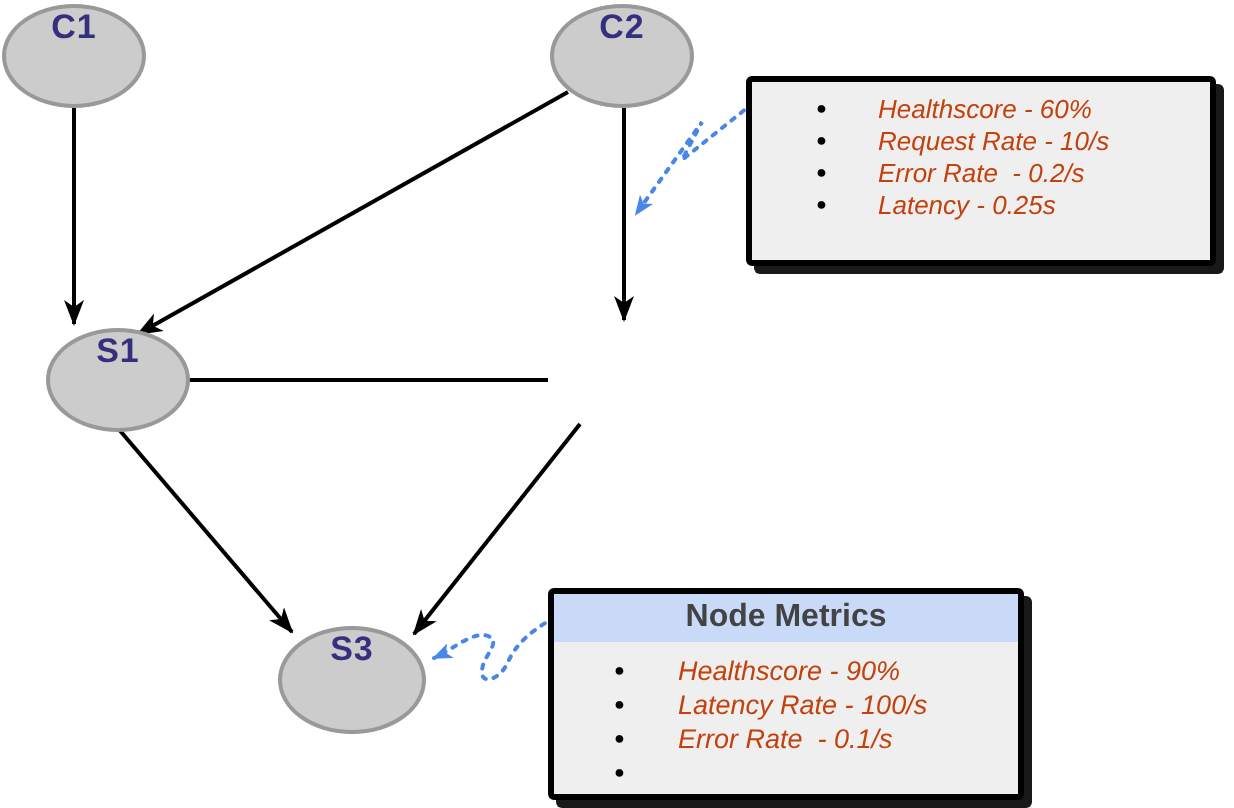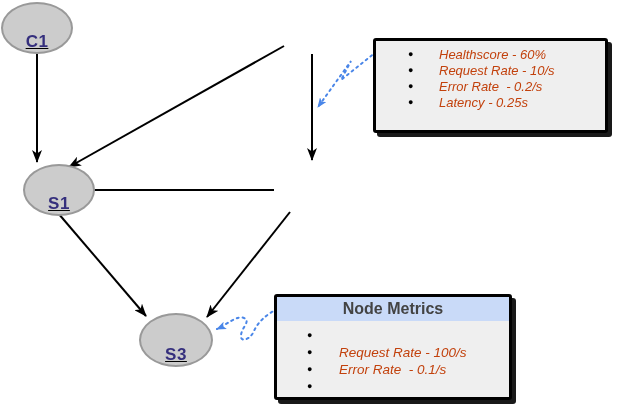--- a/index.html
+++ b/index.html
@@ -45,23 +45,22 @@
   .arrowhead-black{fill:var(--edge-line);}
   .arrowhead-blue{fill:var(--pointer-blue);}
   .node{
     position:absolute;
     width:72px; height:52px;
     background:var(--node-fill);
     border:2px solid var(--node-border);
     border-radius:50%;
     box-sizing:border-box;
     display:flex;
-    align-items:flex-end;
+    align-items:flex-start;
     justify-content:center;
-    text-decoration:underline;
   }
   .node .node-label{
     font-size:17px;
     font-weight:bold;
     color:var(--node-label);
     letter-spacing:.5px;
   }
   .callout{
     position:absolute;
     box-sizing:border-box;
@@ -138,20 +137,23 @@
     <line x1="58" y1="213" x2="146" y2="316" marker-end="url(#arrow-black)"></line>
     <line x1="290" y1="212" x2="207" y2="317" marker-end="url(#arrow-black)"></line>
 
     <path class="pointer" d="M 386,44 L 341,80 L 351,61 L 318,107" marker-end="url(#arrow-blue)"></path>
     <path class="pointer" d="M 283,306 C 266,314 258,322 254,331 C 250,340 240,343 241,335 C 242,327 251,321 244,318 C 237,315 226,325 217,329" marker-end="url(#arrow-blue)"></path>
   </svg>
 
   <div class="node" id="node-c1">
     <span class="node-label">C1</span>
   </div>
+  <div class="node" id="node-c2">
+    <span class="node-label">C2</span>
+  </div>
   <div class="node" id="node-s1">
     <span class="node-label">S1</span>
   </div>
   <div class="node" id="node-s3">
     <span class="node-label">S3</span>
   </div>
 
   <div class="callout" id="edge-metrics">
     <div class="callout-body">
       <div class="metric-row">
@@ -171,24 +173,25 @@
         <span class="metric-text">Latency - 0.25s</span>
       </div>
     </div>
   </div>
 
   <div class="callout" id="node-metrics">
     <div class="callout-header">Node Metrics</div>
     <div class="callout-body">
       <div class="metric-row">
         <span class="bullet">●</span>
-      </div>
-      <div class="metric-row">
-        <span class="bullet">●</span>
-        <span class="metric-text">Request Rate - 100/s</span>
+        <span class="metric-text">Healthscore - 90%</span>
+      </div>
+      <div class="metric-row">
+        <span class="bullet">●</span>
+        <span class="metric-text">Latency Rate - 100/s</span>
       </div>
       <div class="metric-row">
         <span class="bullet">●</span>
         <span class="metric-text">Error Rate  - 0.1/s</span>
       </div>
       <div class="metric-row">
         <span class="bullet">●</span>
       </div>
     </div>
   </div>

